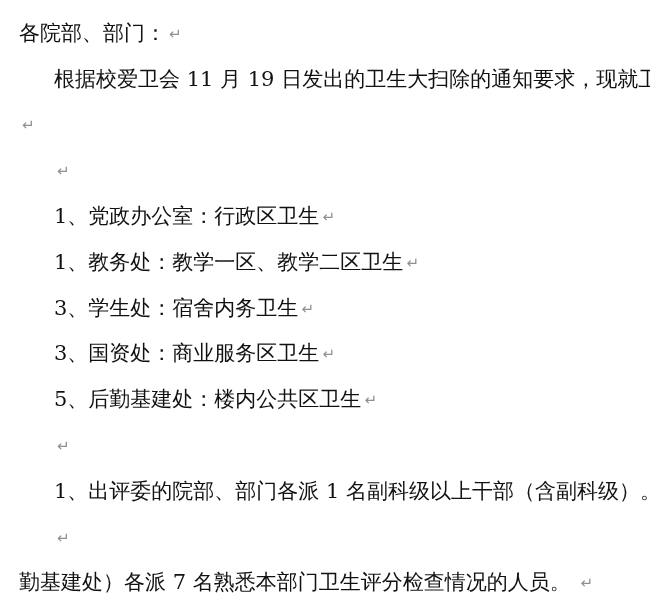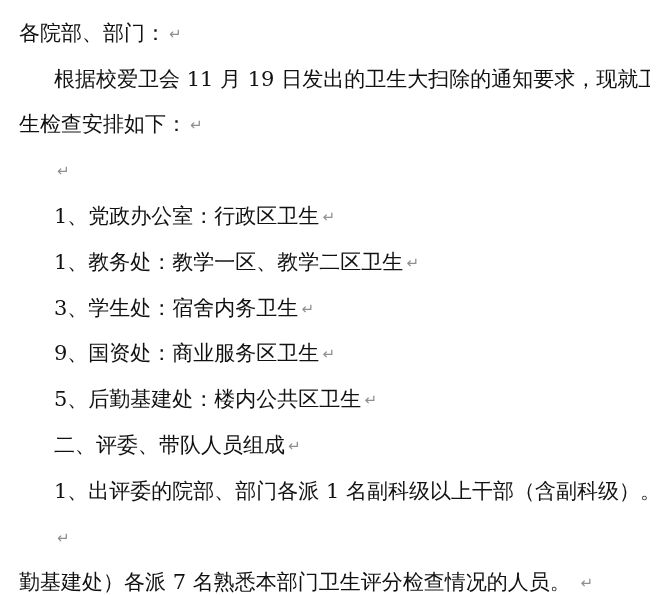--- a/index.html
+++ b/index.html
@@ -36,25 +36,25 @@
     transform: translateY(1px);
   }
 </style>
 </head>
 <body>
 
 <div class="page">
   <div class="doc-body">
       <div class="line"><span class="text-run">各院部、部门：</span><span class="mark">↵</span></div>
       <div class="line indent"><span class="text-run">根据校爱卫会 11 月 19 日发出的卫生大扫除的通知要求，现就卫</span></div>
-      <div class="line"><span class="text-run">生检查安排如下：</span><span class="mark">↵</span></div>
+      <div class="line"><span class="mark">↵</span></div>
       <div class="line indent"><span class="mark">↵</span></div>
       <div class="line indent"><span class="text-run">1、党政办公室：行政区卫生</span><span class="mark">↵</span></div>
       <div class="line indent"><span class="text-run">1、教务处：教学一区、教学二区卫生</span><span class="mark">↵</span></div>
       <div class="line indent"><span class="text-run">3、学生处：宿舍内务卫生</span><span class="mark">↵</span></div>
-      <div class="line indent"><span class="text-run">9、国资处：商业服务区卫生</span><span class="mark">↵</span></div>
+      <div class="line indent"><span class="text-run">3、国资处：商业服务区卫生</span><span class="mark">↵</span></div>
       <div class="line indent"><span class="text-run">5、后勤基建处：楼内公共区卫生</span><span class="mark">↵</span></div>
-      <div class="line indent"><span class="text-run">二、评委、带队人员组成</span><span class="mark">↵</span></div>
+      <div class="line indent"><span class="mark">↵</span></div>
       <div class="line indent"><span class="text-run">1、出评委的院部、部门各派 1 名副科级以上干部（含副科级）。</span></div>
       <div class="line indent"><span class="mark">↵</span></div>
       <div class="line"><span class="text-run">勤基建处）各派 7 名熟悉本部门卫生评分检查情况的人员。 </span><span class="mark">↵</span></div>
     </div>
 </div>
 
 </body></html>

